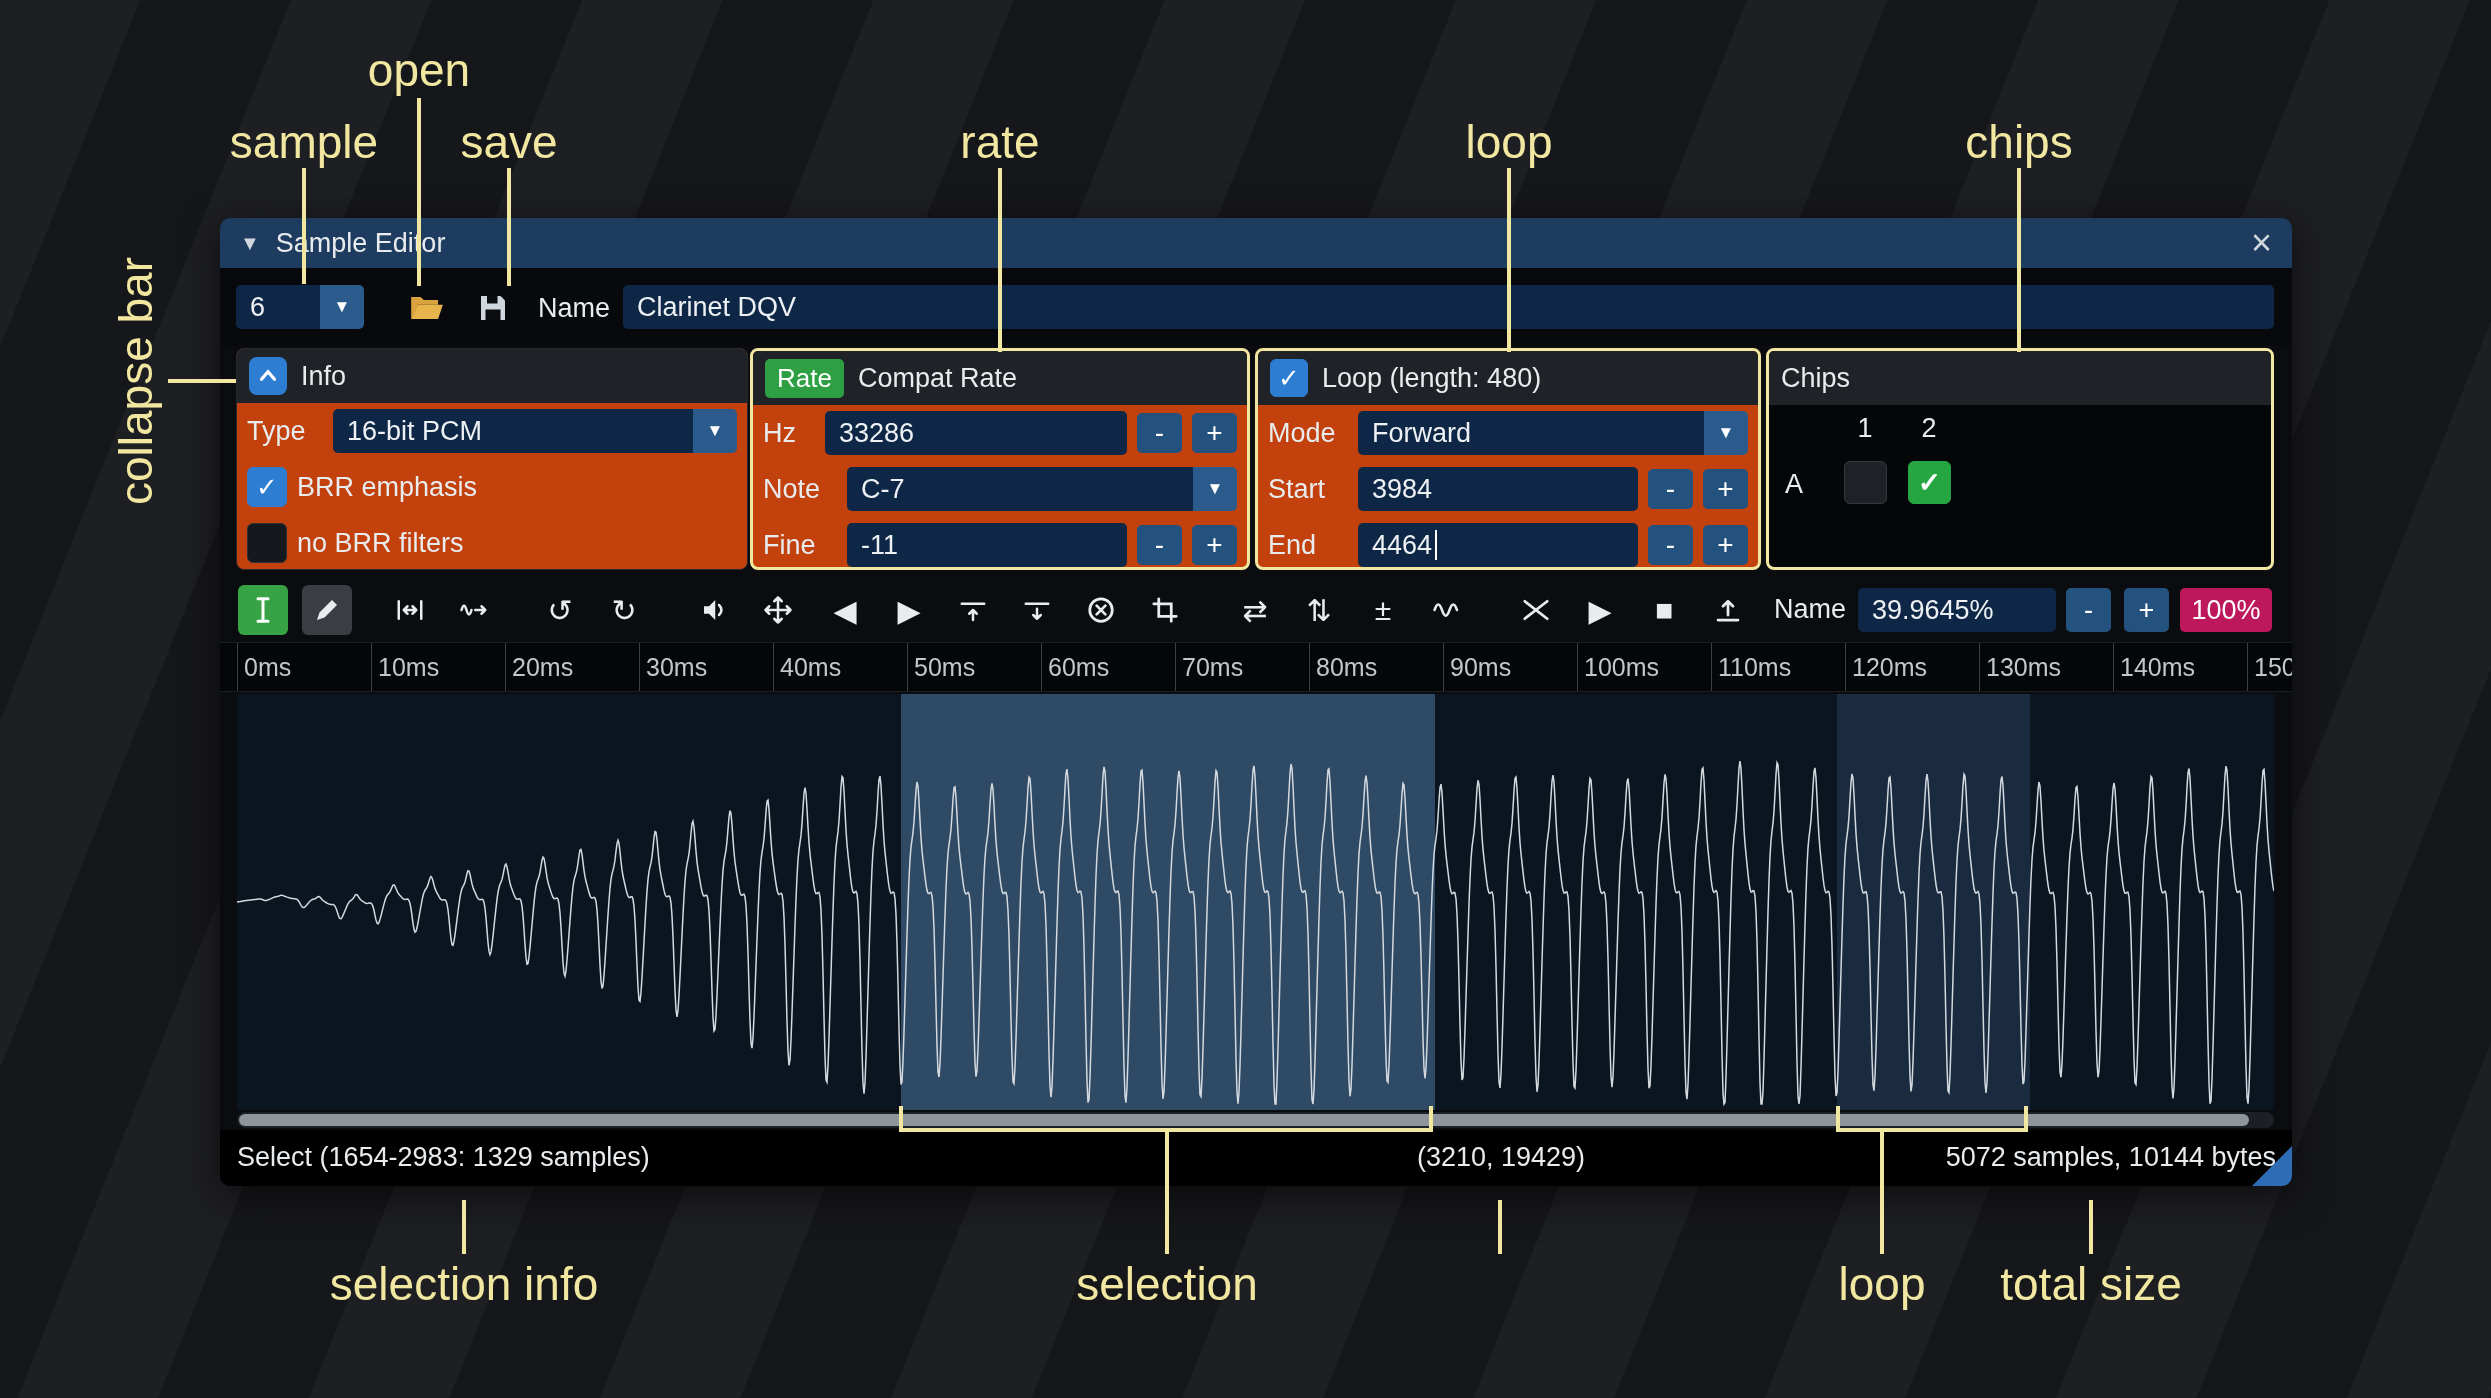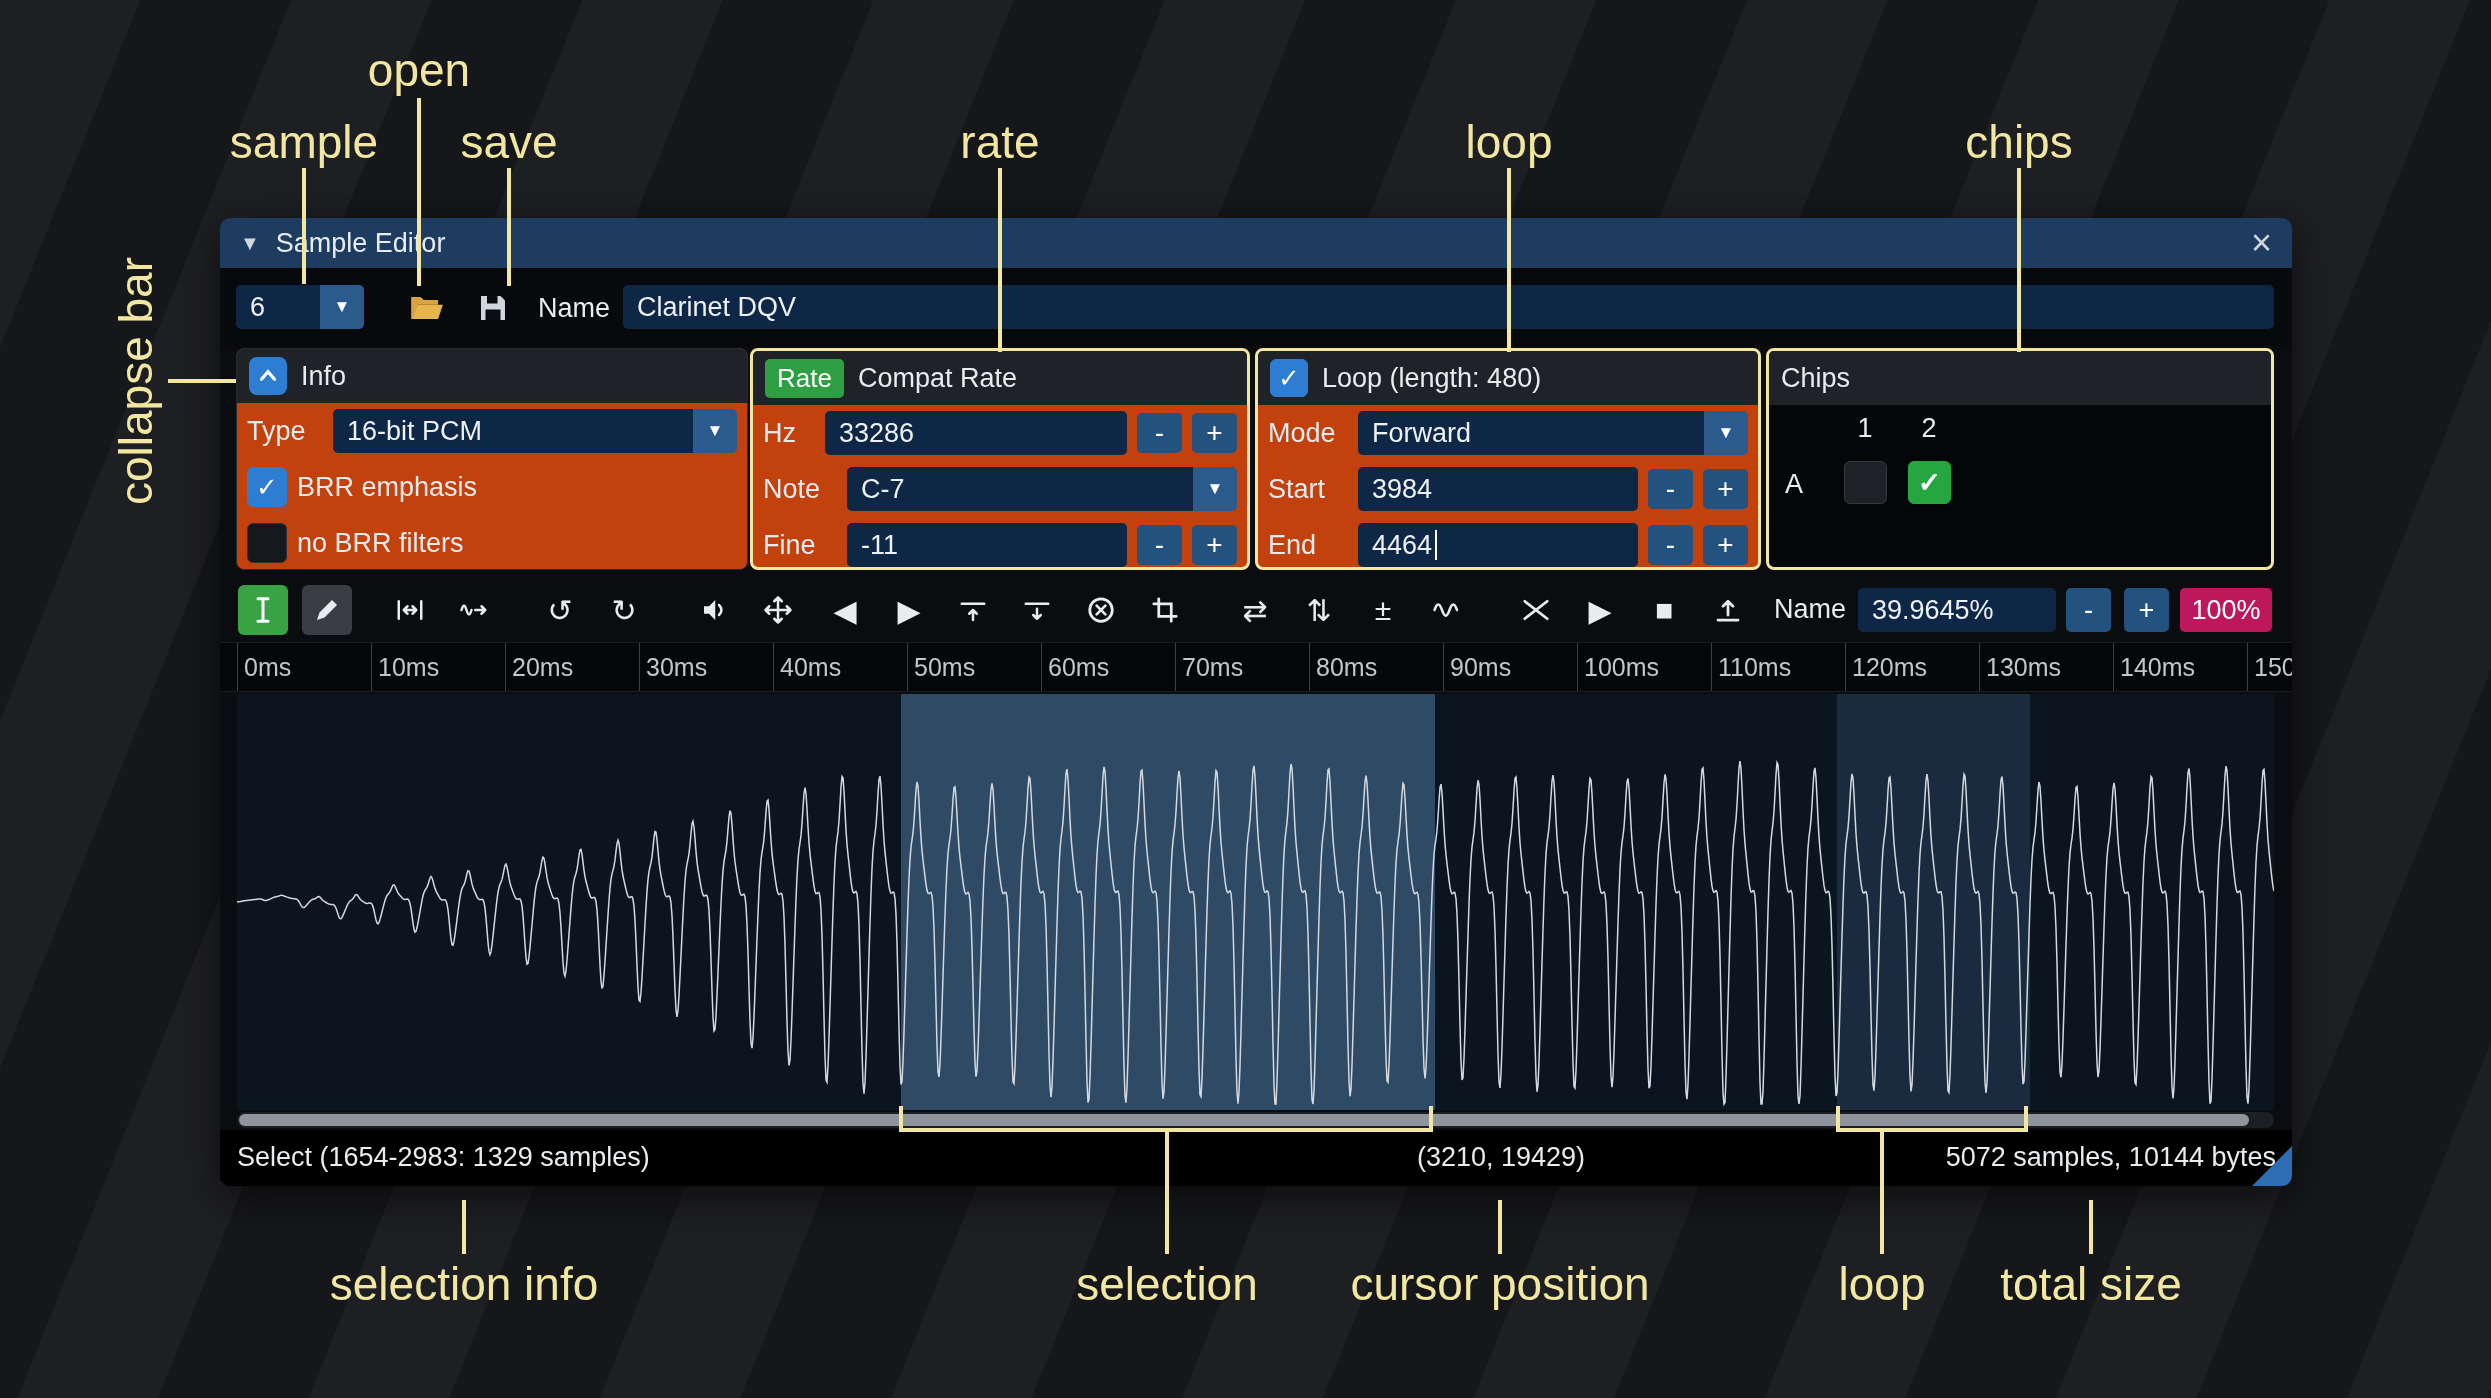--- a/index.html
+++ b/index.html
@@ -376,21 +376,20 @@
 <div class="anno">
   <div class="ann" style="left:419px; top:62px">open</div>
   <div class="ann" style="left:304px; top:134px">sample</div>
   <div class="ann" style="left:509px; top:134px">save</div>
   <div class="ann" style="left:1000px; top:134px">rate</div>
   <div class="ann" style="left:1509px; top:134px">loop</div>
   <div class="ann" style="left:2019px; top:134px">chips</div>
   <div class="ann ann-vert" style="left:136px; top:373px">collapse bar</div>
   <div class="ann" style="left:464px; top:1276px">selection info</div>
   <div class="ann" style="left:1167px; top:1276px">selection</div>
-  <div class="ann" style="left:1500px; top:1276px">cursor position</div>
   <div class="ann" style="left:1882px; top:1276px">loop</div>
   <div class="ann" style="left:2091px; top:1276px">total size</div>
 
   <div class="lv" style="left:417px;  top:90px;  height:188px"></div>
   <div class="lv" style="left:302px;  top:160px; height:116px"></div>
   <div class="lv" style="left:507px;  top:160px; height:118px"></div>
   <div class="lv" style="left:998px;  top:160px; height:184px"></div>
   <div class="lv" style="left:1507px; top:160px; height:184px"></div>
   <div class="lv" style="left:2017px; top:160px; height:184px"></div>
   <div class="lh" style="left:168px;  top:371px; width:68px"></div>

